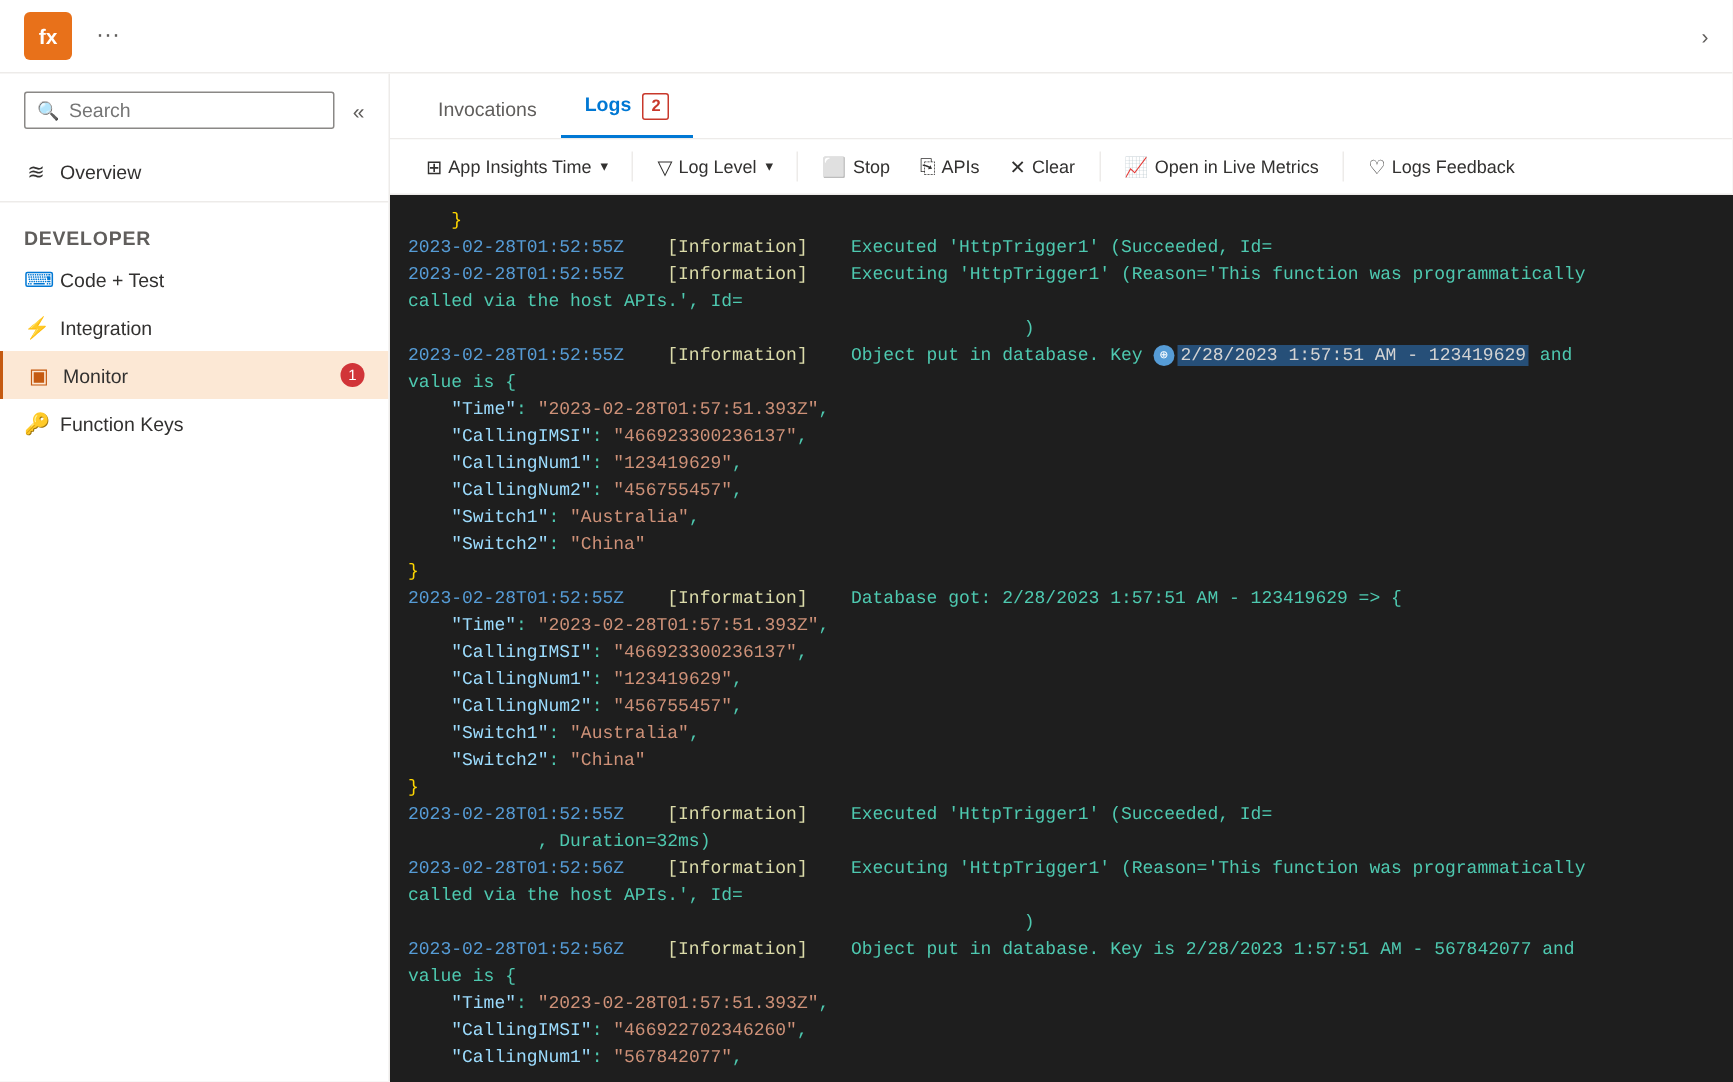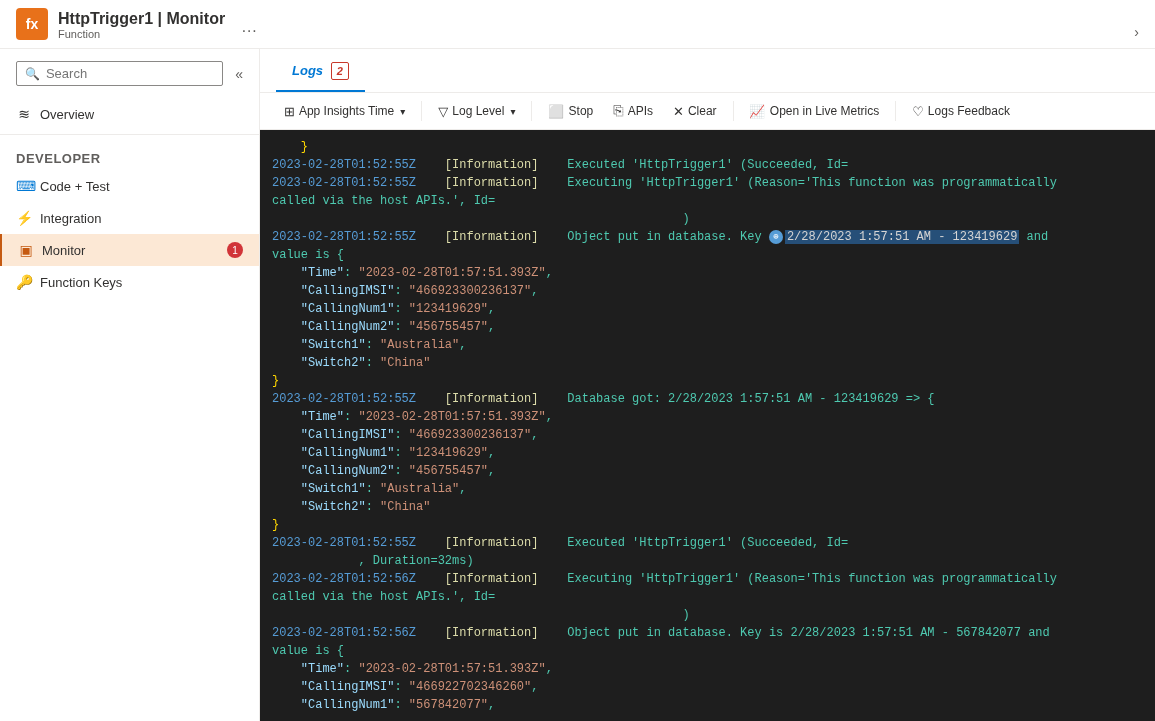--- a/index.html
+++ b/index.html
@@ -4,21 +4,21 @@
   <style>
     * { box-sizing: border-box; margin: 0; padding: 0; }
     body { font-family: 'Segoe UI', sans-serif; font-size: 13px; background: #f3f2f1; display: flex; flex-direction: column; height: 721px; overflow: hidden; }
 
     
     .top-header {
       background: #fff;
       border-bottom: 1px solid #edebe9;
       padding: 8px 16px;
       display: flex;
-      align-items: flex-end;
+      align-items: center;
       gap: 10px;
       min-height: 48px;
     }
     .app-icon {
       width: 32px; height: 32px;
       background: #e8711a;
       border-radius: 4px;
       display: flex; align-items: center; justify-content: center;
       color: white; font-size: 14px; font-weight: bold;
     }
@@ -125,21 +125,20 @@
       font-size: 13px;
       color: #605e5c;
       cursor: pointer;
       border-bottom: 2px solid transparent;
       white-space: nowrap;
     }
     .tab-item.active {
       color: #0078d4;
       border-bottom: 2px solid #0078d4;
       font-weight: 600;
-      font-style: italic;
     }
     .tab-badge {
       display: inline-flex;
       align-items: center; justify-content: center;
       background: #fff;
       border: 1px solid #c8382b;
       color: #c8382b;
       border-radius: 2px;
       font-size: 11px;
       font-weight: 600;
@@ -204,24 +203,20 @@
     }
     .log-brace { color: #ffd700; }
   </style>
 </head>
 <body>
 
 <div class="top-header">
   <div class="app-icon">
     <span>fx</span>
   </div>
-  <div class="header-title-group">
-    <span class="header-title">HttpTrigger1 | Monitor</span>
-    <span class="header-subtitle">Function</span>
-  </div>
   <span class="header-ellipsis">···</span>
   <span class="header-chevron" style="margin-left:auto;">›</span>
 </div>
 
 <div class="main-layout">
 
   <div class="sidebar">
     <div class="sidebar-search-area">
       <div class="sidebar-search-box">
         <span style="color:#605e5c;font-size:12px;">🔍</span>
@@ -253,20 +248,23 @@
     </div>
     <div class="sidebar-item">
       <span class="item-icon" style="color:#e8a020;">🔑</span>
       <span>Function Keys</span>
     </div>
   </div>
 
   <div class="content-area">
 
     <div class="tabs-bar">
+      <div class="tab-item">
+        <span>Invocations</span>
+      </div>
       <div class="tab-item active">
         <span>Logs</span>
         <span class="tab-badge">2</span>
       </div>
     </div>
 
     <div class="toolbar">
       <button class="toolbar-btn has-dropdown">
         <span class="btn-icon">⊞</span>
         <span>App Insights Time</span>

